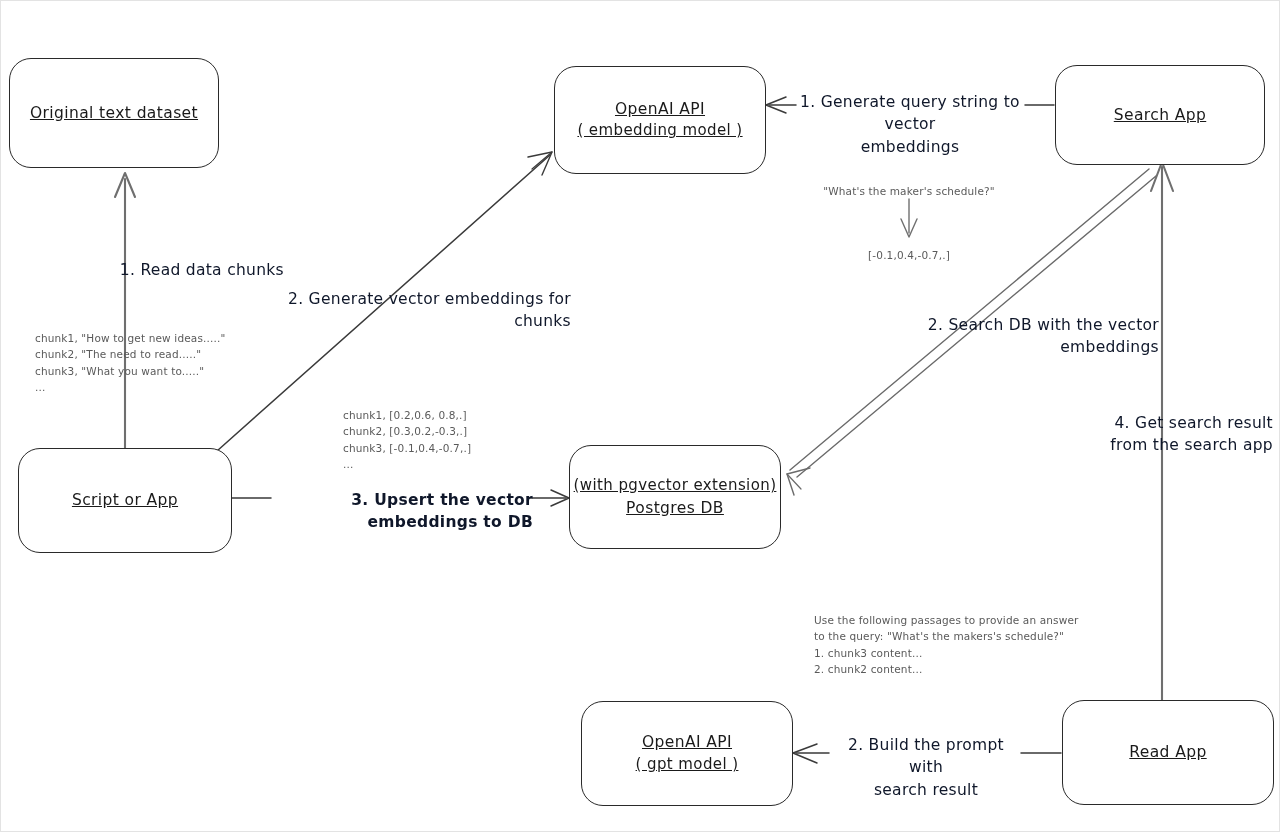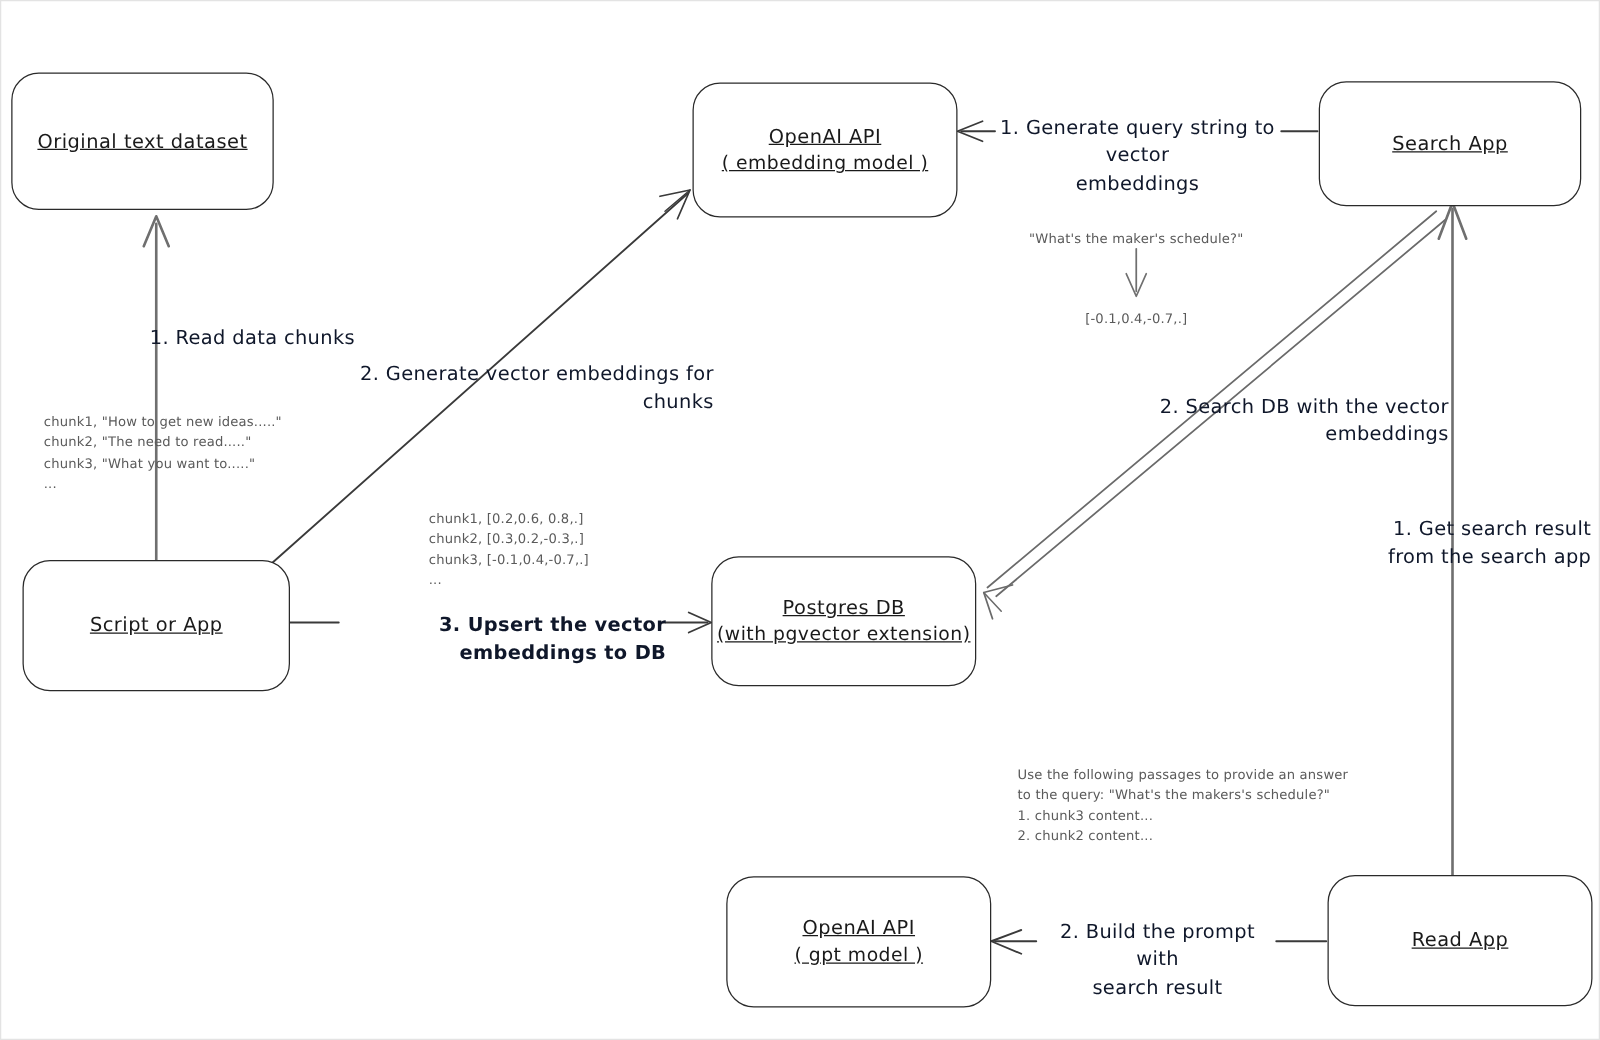--- a/index.html
+++ b/index.html
@@ -137,22 +137,22 @@
   <div class="node" style="left:1054px;top:64px;width:210px;height:100px;">
     <span class="nl">Search App</span>
   </div>
 
   <div class="node" style="left:17px;top:447px;width:214px;height:105px;">
     <span class="nl">Script or App</span>
   </div>
 
   <div class="node" style="left:568px;top:444px;width:212px;height:104px;">
     <span>
+      <span class="nl sub">(with pgvector extension)</span>
       <span class="nl">Postgres DB</span>
-      <span class="nl sub">(with pgvector extension)</span>
     </span>
   </div>
 
   <div class="node" style="left:580px;top:700px;width:212px;height:105px;">
     <span>
       <span class="nl">OpenAI API</span>
       <span class="nl sub">( gpt model )</span>
     </span>
   </div>
 
@@ -164,21 +164,21 @@
 
   <div class="lbl left" style="left:240px;top:287px;width:330px;">2. Generate vector embeddings for chunks</div>
 
   <div class="lbl left" style="left:272px;top:488px;width:260px;font-weight:bold;">3. Upsert the vector embeddings  to DB</div>
 
   <div class="lbl" style="left:793px;top:90px;width:232px;">1. Generate query string to vector
 embeddings</div>
 
   <div class="lbl left" style="left:828px;top:313px;width:330px;">2. Search DB with the vector embeddings</div>
 
-  <div class="lbl left" style="left:1092px;top:411px;width:180px;">1. Get search result
+  <div class="lbl left" style="left:1092px;top:411px;width:180px;">4. Get search result
 from the search app</div>
 
   <div class="lbl" style="left:830px;top:733px;width:190px;">2. Build the prompt with
 search result</div>
 
   <div class="note" style="left:34px;top:329px;width:250px;">chunk1, "How to get new ideas....."
 chunk2, "The need to read....."
 chunk3, "What you want to....."
 ...</div>
 

